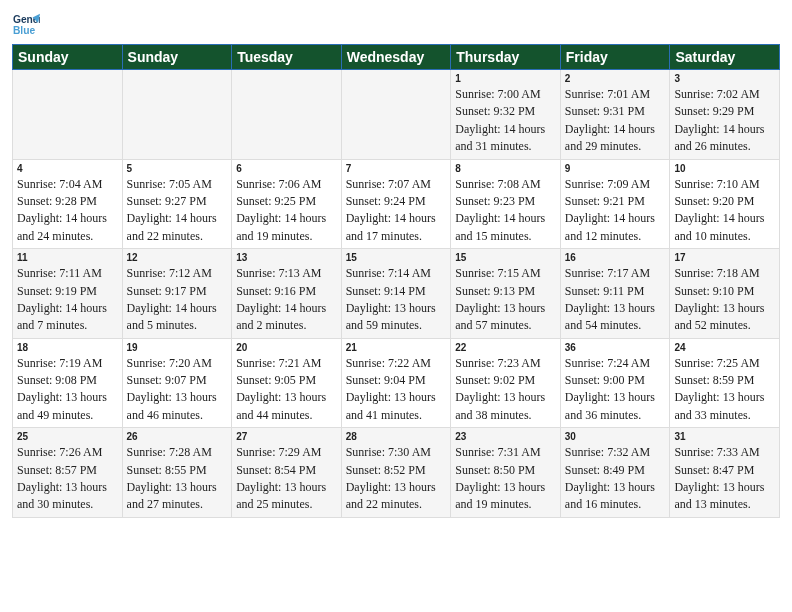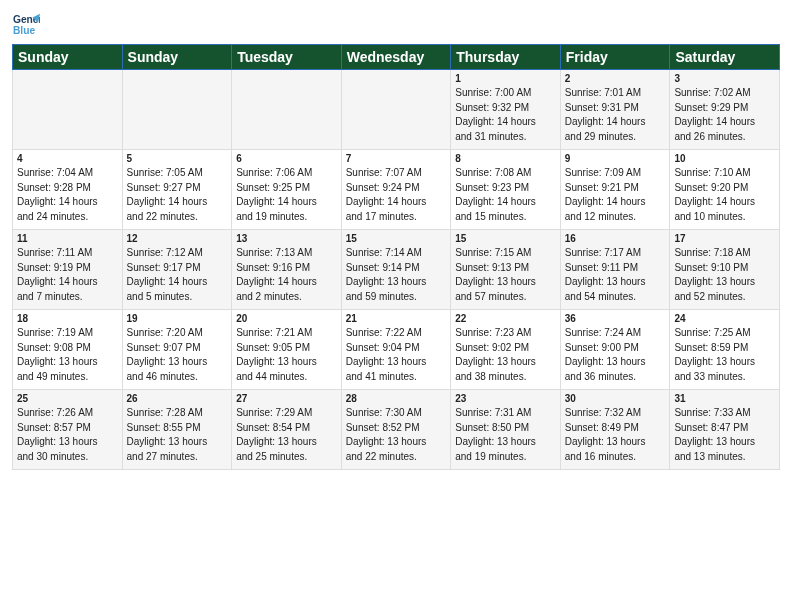--- a/index.html
+++ b/index.html
@@ -84,21 +84,22 @@
       background: #f5f5f5;
     }
     .day-number {
       font-weight: bold;
       font-size: 10px;
       display: block;
       margin-bottom: 2px;
     }
     .day-info {
       line-height: 1.45;
-      font-size: 10px;
+      font-size: 12px;
+      font-family: Liberation Serif, serif;
     }
   </style>
 </head>
 <body>
 
 <div class="container">
   <div class="header-row">
     <div class="logo">
       <svg class="logo-icon" viewBox="0 0 30 30">
         <text x="1" y="14" font-size="11" font-weight="bold" fill="#1a3a5c">General</text>

